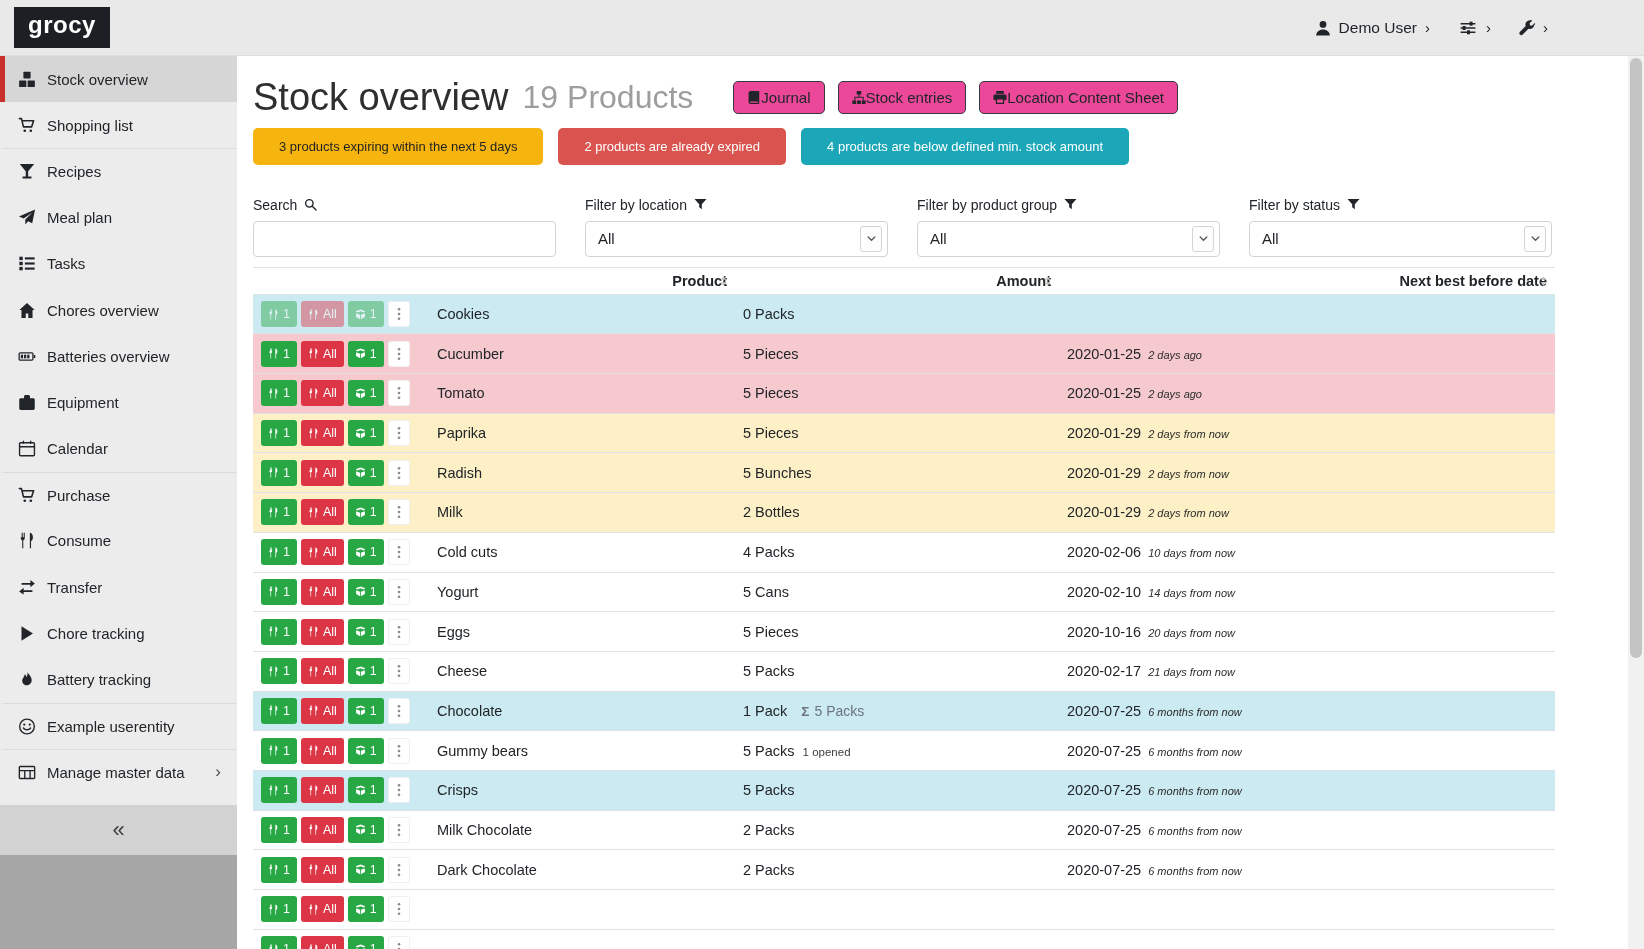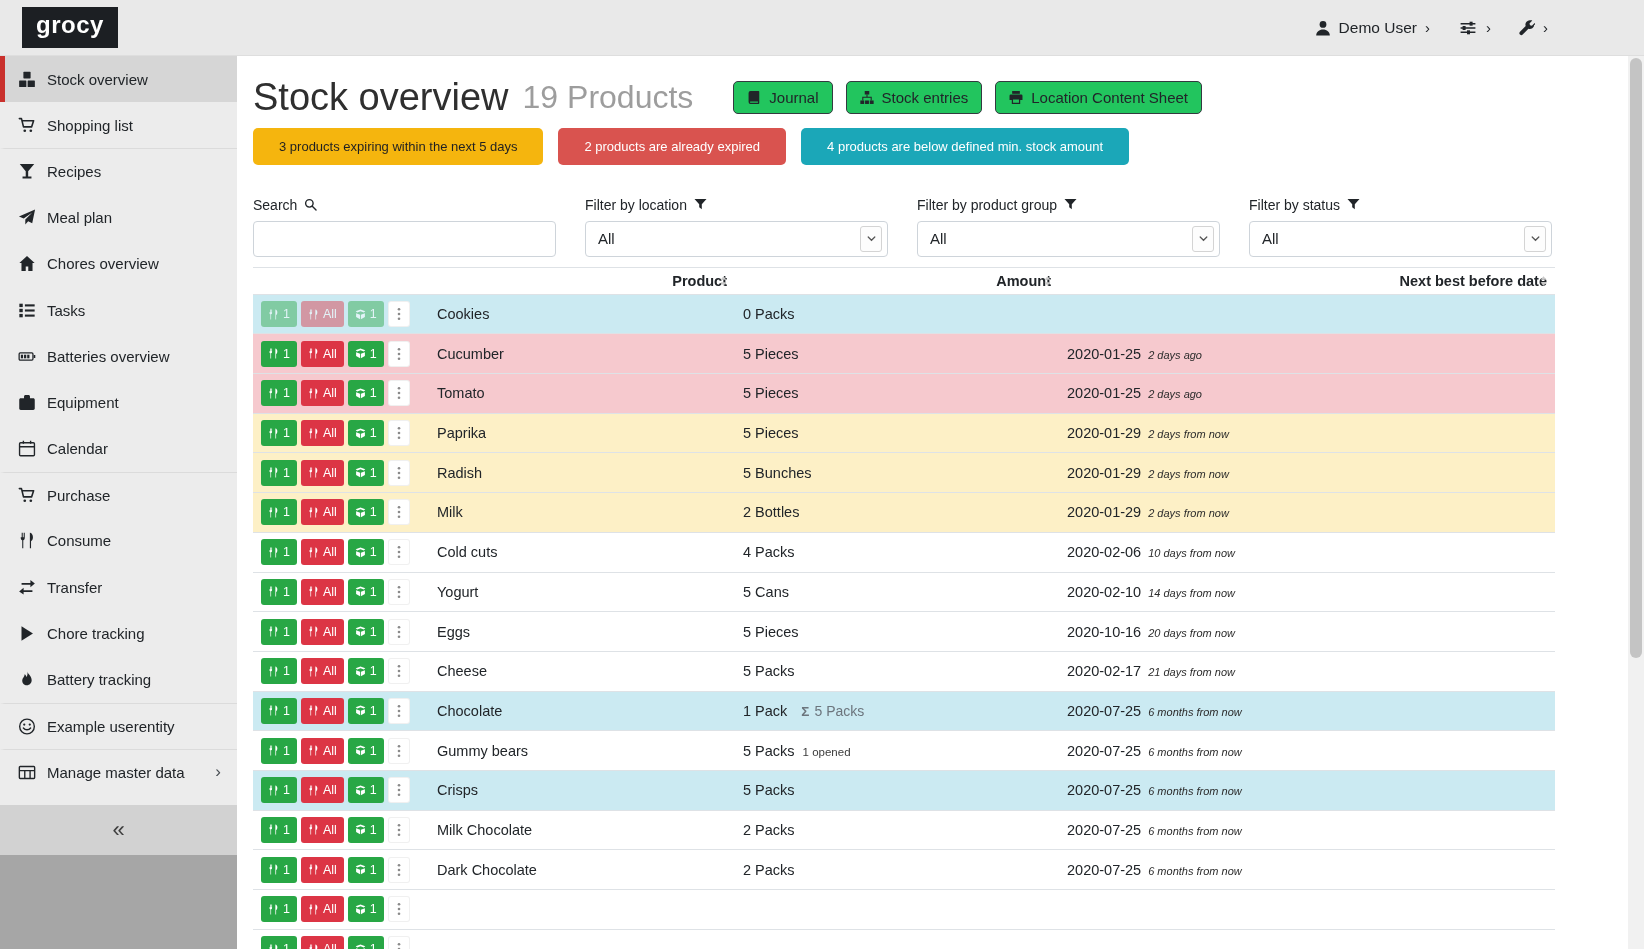--- a/index.html
+++ b/index.html
@@ -1,42 +1,42 @@
 <!DOCTYPE html>
 <html><head>
 <meta charset="utf-8">
 <style>
 *{box-sizing:border-box;margin:0;padding:0}
 html,body{width:1644px;height:949px}
 body{font-family:"Liberation Sans","DejaVu Sans",sans-serif;overflow:hidden;background:#fff;color:#212529;position:relative}
 .icon{display:inline-flex;align-items:center;justify-content:center;width:16px;height:16px;flex:none;line-height:1}
 .icon svg{width:100%;height:100%}
 
-.topbar{position:absolute;top:0;left:0;width:1644px;height:56px;background:#e9e9e9;display:flex;align-items:center;justify-content:space-between;padding:0 96px 0 22px;border-bottom:1px solid #dedede;z-index:5}
+.topbar{position:absolute;top:0;left:0;width:1644px;height:56px;background:#e9e9e9;display:flex;align-items:center;justify-content:space-between;padding:0 96px 0 14px;border-bottom:1px solid #dedede;z-index:5}
 .logo{background:#1c1f23;color:#fff;font-weight:bold;font-size:24px;letter-spacing:.5px;padding:4px 14px 8px;line-height:1.2;cursor:pointer}
 .header-right{display:flex;align-items:center;gap:28px;font-size:15.5px;color:#212529}
 .header-item{display:flex;align-items:center;gap:8px;cursor:pointer}
 .header-item .chev{font-size:15px;color:#212529}
 
 .sidebar{position:absolute;left:0;top:56px;width:237px;height:893px;background:#ececec;display:flex;flex-direction:column}
 .side-item{height:46.2px;display:flex;align-items:center;gap:11px;padding:0 12px 0 13px;font-size:15px;border-left:5px solid transparent;cursor:pointer;color:#212529}
 .side-item.group-start{border-top:1px solid #dbdbdb}
 .side-item.active{background:#d6d6d6;border-left-color:#c9302c}
 .side-item .icon{width:18px;height:17px}
 .side-chevron{margin-left:auto;color:#494f54;font-size:17px;padding-right:4px}
 .sidebar-spacer{height:10px}
 .sidebar-collapse{height:50px;background:#d2d2d2;display:flex;align-items:center;justify-content:center;font-size:22px;color:#3f3f3f;cursor:pointer}
 .sidebar-fill{flex:1;background:#a6a6a6}
 
 .main{position:absolute;left:237px;top:56px;width:1391px;height:893px;background:#fff;padding:20px 0 0 16px;overflow:hidden}
 .title-row{display:flex;align-items:center;gap:14px}
 .page-title{font-size:38px;font-weight:400;color:#2f2f2f;line-height:1.15}
 .page-subtitle{font-size:32px;color:#9d9d9d;font-weight:400}
 .page-actions{display:flex;gap:13px;margin-left:26px;align-items:center}
-.action-btn{display:inline-flex;align-items:center;gap:8px;background:#22c55e;border:1px solid #343a40;border-radius:5px;padding:7px 13px;font-size:15px;color:#212529;cursor:pointer;font-family:inherit}
+.action-btn{display:inline-flex;align-items:center;gap:0;background:#ec4899;border:1px solid #343a40;border-radius:5px;padding:7px 13px;font-size:15px;color:#212529;cursor:pointer;font-family:inherit}
 .action-btn .icon{width:14px;height:15px}
 .alerts{display:flex;gap:15px;margin-top:8px}
 .alert{border-radius:5px;padding:11px 26px;font-size:13px;font-weight:400;cursor:pointer}
 .alert-warning{background:#f5b50e;color:#1f2022}
 .alert-danger{background:#d9534f;color:#fff}
 .alert-info{background:#1ba7b8;color:#fff}
 
 .filters{display:flex;gap:29px;margin-top:32px}
 .filter{width:303px}
 .filter-label{display:flex;align-items:center;gap:7px;font-size:14px;margin-bottom:8px;color:#212529}
@@ -144,37 +144,37 @@
         <span class="icon">
           <svg viewBox="0 0 16 16" fill="currentColor">
             <path d="M15.6 0.4L0.4 7l4.5 2L13 3.4 6.4 9.9v4.6l2.7-2.9 3.8 1.7z"></path>
           </svg>
         </span>
         <span>Meal plan</span>
       </div>
       <div class="side-item">
         <span class="icon">
           <svg viewBox="0 0 16 16" fill="currentColor">
-            <path d="M8 1L0.8 7.6h2V15h4v-4.2h2.4V15h4V7.6h2z"></path>
-          </svg>
-        </span>
-        <span>Chores overview</span>
-      </div>
-      <div class="side-item">
-        <span class="icon">
-          <svg viewBox="0 0 16 16" fill="currentColor">
             <rect x="0.8" y="1.6" width="3.2" height="3.2"></rect>
             <rect x="6" y="2.2" width="9.2" height="2"></rect>
             <rect x="0.8" y="6.4" width="3.2" height="3.2"></rect>
             <rect x="6" y="7" width="9.2" height="2"></rect>
             <rect x="0.8" y="11.2" width="3.2" height="3.2"></rect>
             <rect x="6" y="11.8" width="9.2" height="2"></rect>
           </svg>
         </span>
         <span>Tasks</span>
+      </div>
+      <div class="side-item">
+        <span class="icon">
+          <svg viewBox="0 0 16 16" fill="currentColor">
+            <path d="M8 1L0.8 7.6h2V15h4v-4.2h2.4V15h4V7.6h2z"></path>
+          </svg>
+        </span>
+        <span>Chores overview</span>
       </div>
       <div class="side-item">
         <span class="icon">
           <svg viewBox="0 0 16 16">
             <rect x="0.6" y="4.6" width="13" height="6.8" rx="1" fill="none" stroke="currentColor" stroke-width="1.2"></rect>
             <g fill="currentColor">
               <rect x="14.3" y="6.6" width="1.5" height="2.8"></rect>
               <rect x="2.2" y="6.3" width="2.1" height="3.4"></rect>
               <rect x="5.2" y="6.3" width="2.1" height="3.4"></rect>
               <rect x="8.2" y="6.3" width="2.1" height="3.4"></rect>

